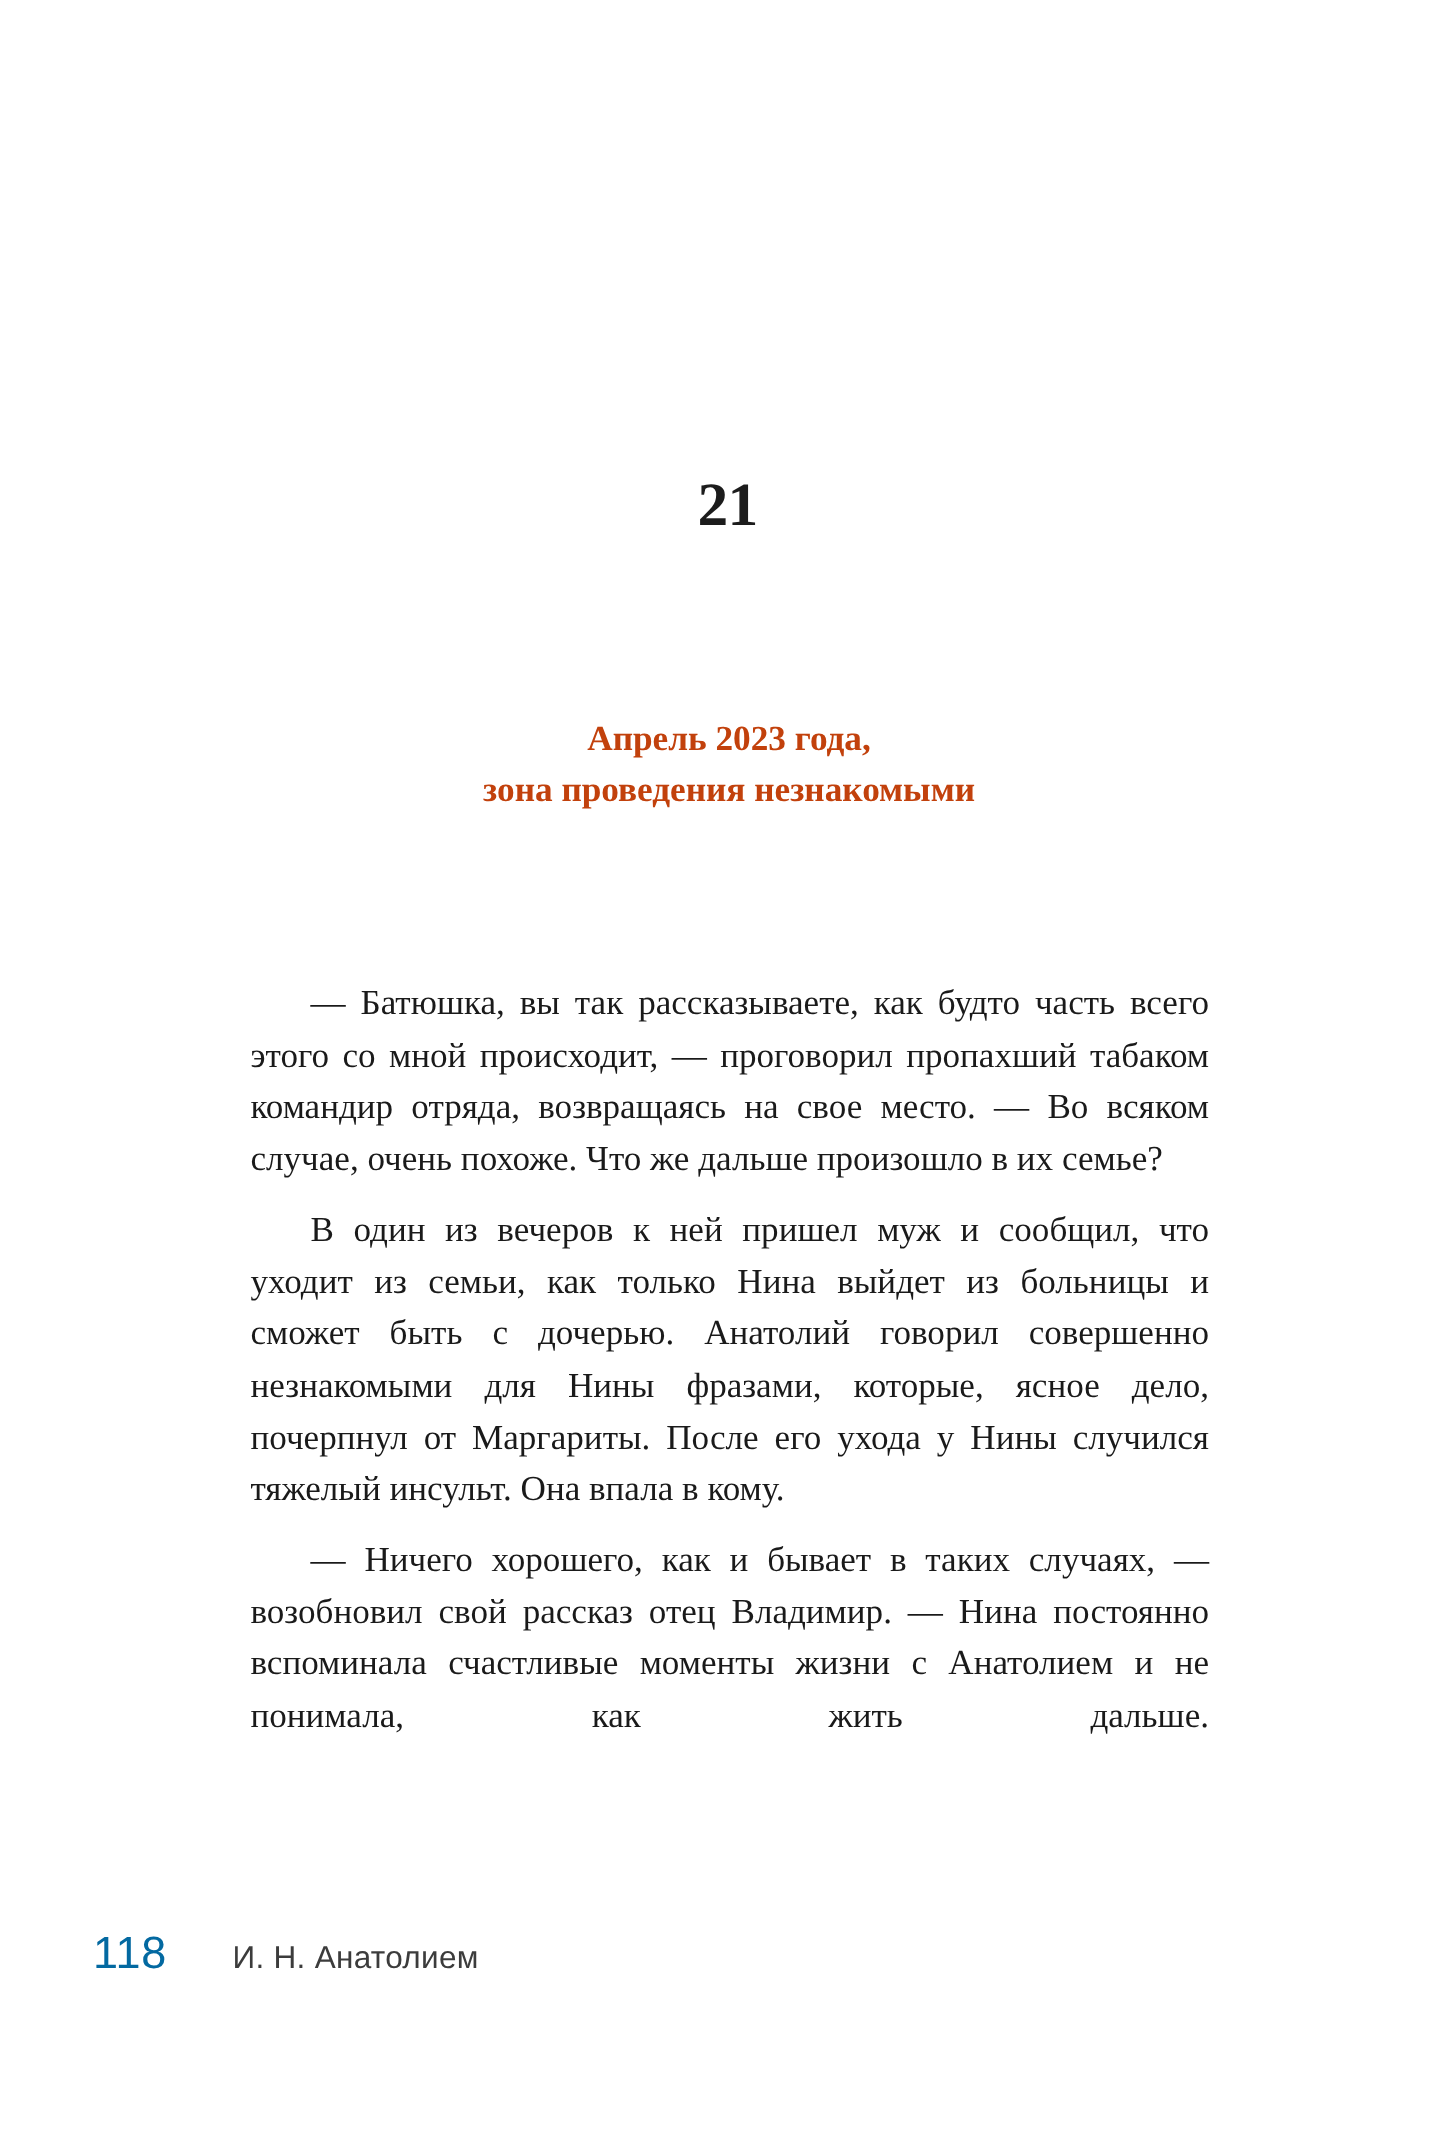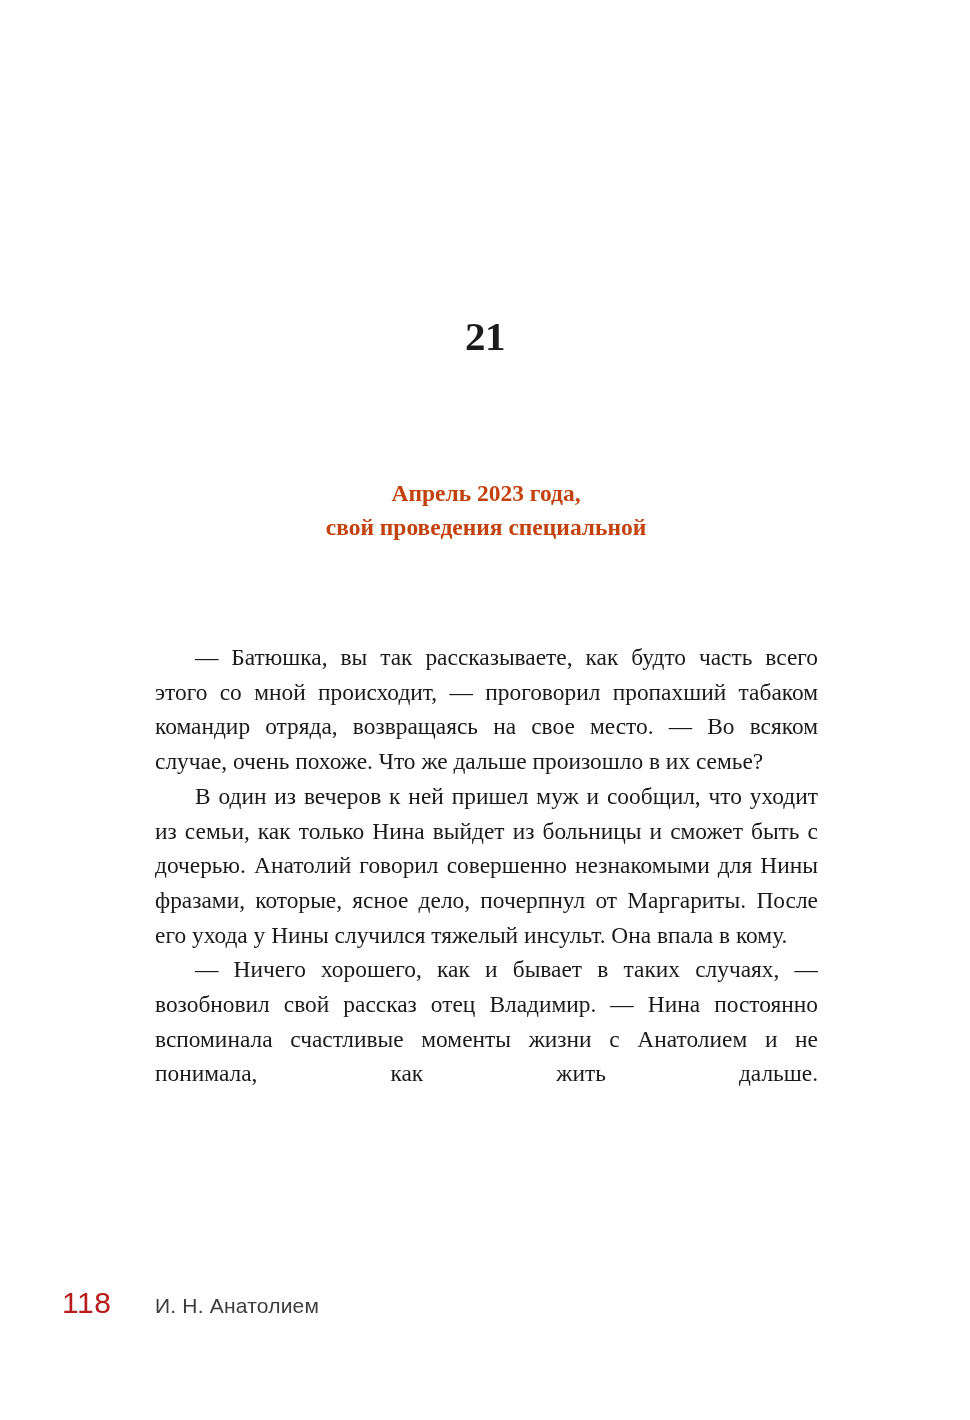--- a/index.html
+++ b/index.html
@@ -63,21 +63,21 @@
     width: 663px;
     font-family: "Liberation Serif", "DejaVu Serif", serif;
     font-size: 23.4px;
     line-height: 34.7px;
     color: #1a1a1a;
     text-align: justify;
     text-justify: inter-word;
     hyphens: manual;
   }
   .body-column p {
-    margin: 0;
+    margin: 12px;
     text-indent: 40px;
     text-align: justify;
   }
   .body-column p:last-child {
     text-align-last: justify;
   }
 
   
   .footer {
     position: absolute;
@@ -87,21 +87,21 @@
     height: 40px;
   }
   .folio {
     position: absolute;
     left: 62px;
     top: 0;
     font-family: "Liberation Sans", "DejaVu Sans", sans-serif;
     font-size: 30px;
     line-height: 34px;
     font-weight: 400;
-    color: #b91c1c;
+    color: #0369a1;
     letter-spacing: 0.5px;
   }
   .running-title {
     position: absolute;
     left: 155px;
     top: 7px;
     font-family: "Liberation Sans", "DejaVu Sans", sans-serif;
     font-size: 21px;
     line-height: 26px;
     font-weight: 400;
@@ -111,21 +111,21 @@
 </style>
 </head>
 <body>
 
 <div class="page">
 
   <div class="chapter-number">21</div>
 
   <div class="section-heading">
     <span class="hl">Апрель 2023 года,</span>
-    <span class="hl">свой проведения специальной</span>
+    <span class="hl">зона проведения незнакомыми</span>
   </div>
 
   <div class="body-column">
     <p>— Батюшка, вы так рассказываете, как будто часть всего этого со мной происходит, — проговорил пропахший табаком командир отряда, возвращаясь на свое место. — Во всяком случае, очень похоже. Что же дальше произошло в их семье?</p>
     <p>В один из вечеров к ней пришел муж и сообщил, что уходит из семьи, как только Нина выйдет из больницы и сможет быть с дочерью. Анатолий говорил совершенно незнакомыми для Нины фразами, которые, ясное дело, почерпнул от Маргариты. После его ухода у Нины случился тяжелый инсульт. Она впала в кому.</p>
     <p>— Ничего хорошего, как и бывает в таких случаях, — возобновил свой рассказ отец Владимир. — Нина постоянно вспоминала счастливые моменты жизни с Анатолием и не понимала, как жить дальше.</p>
   </div>
 
   <div class="footer">
     <div class="folio">118</div>

